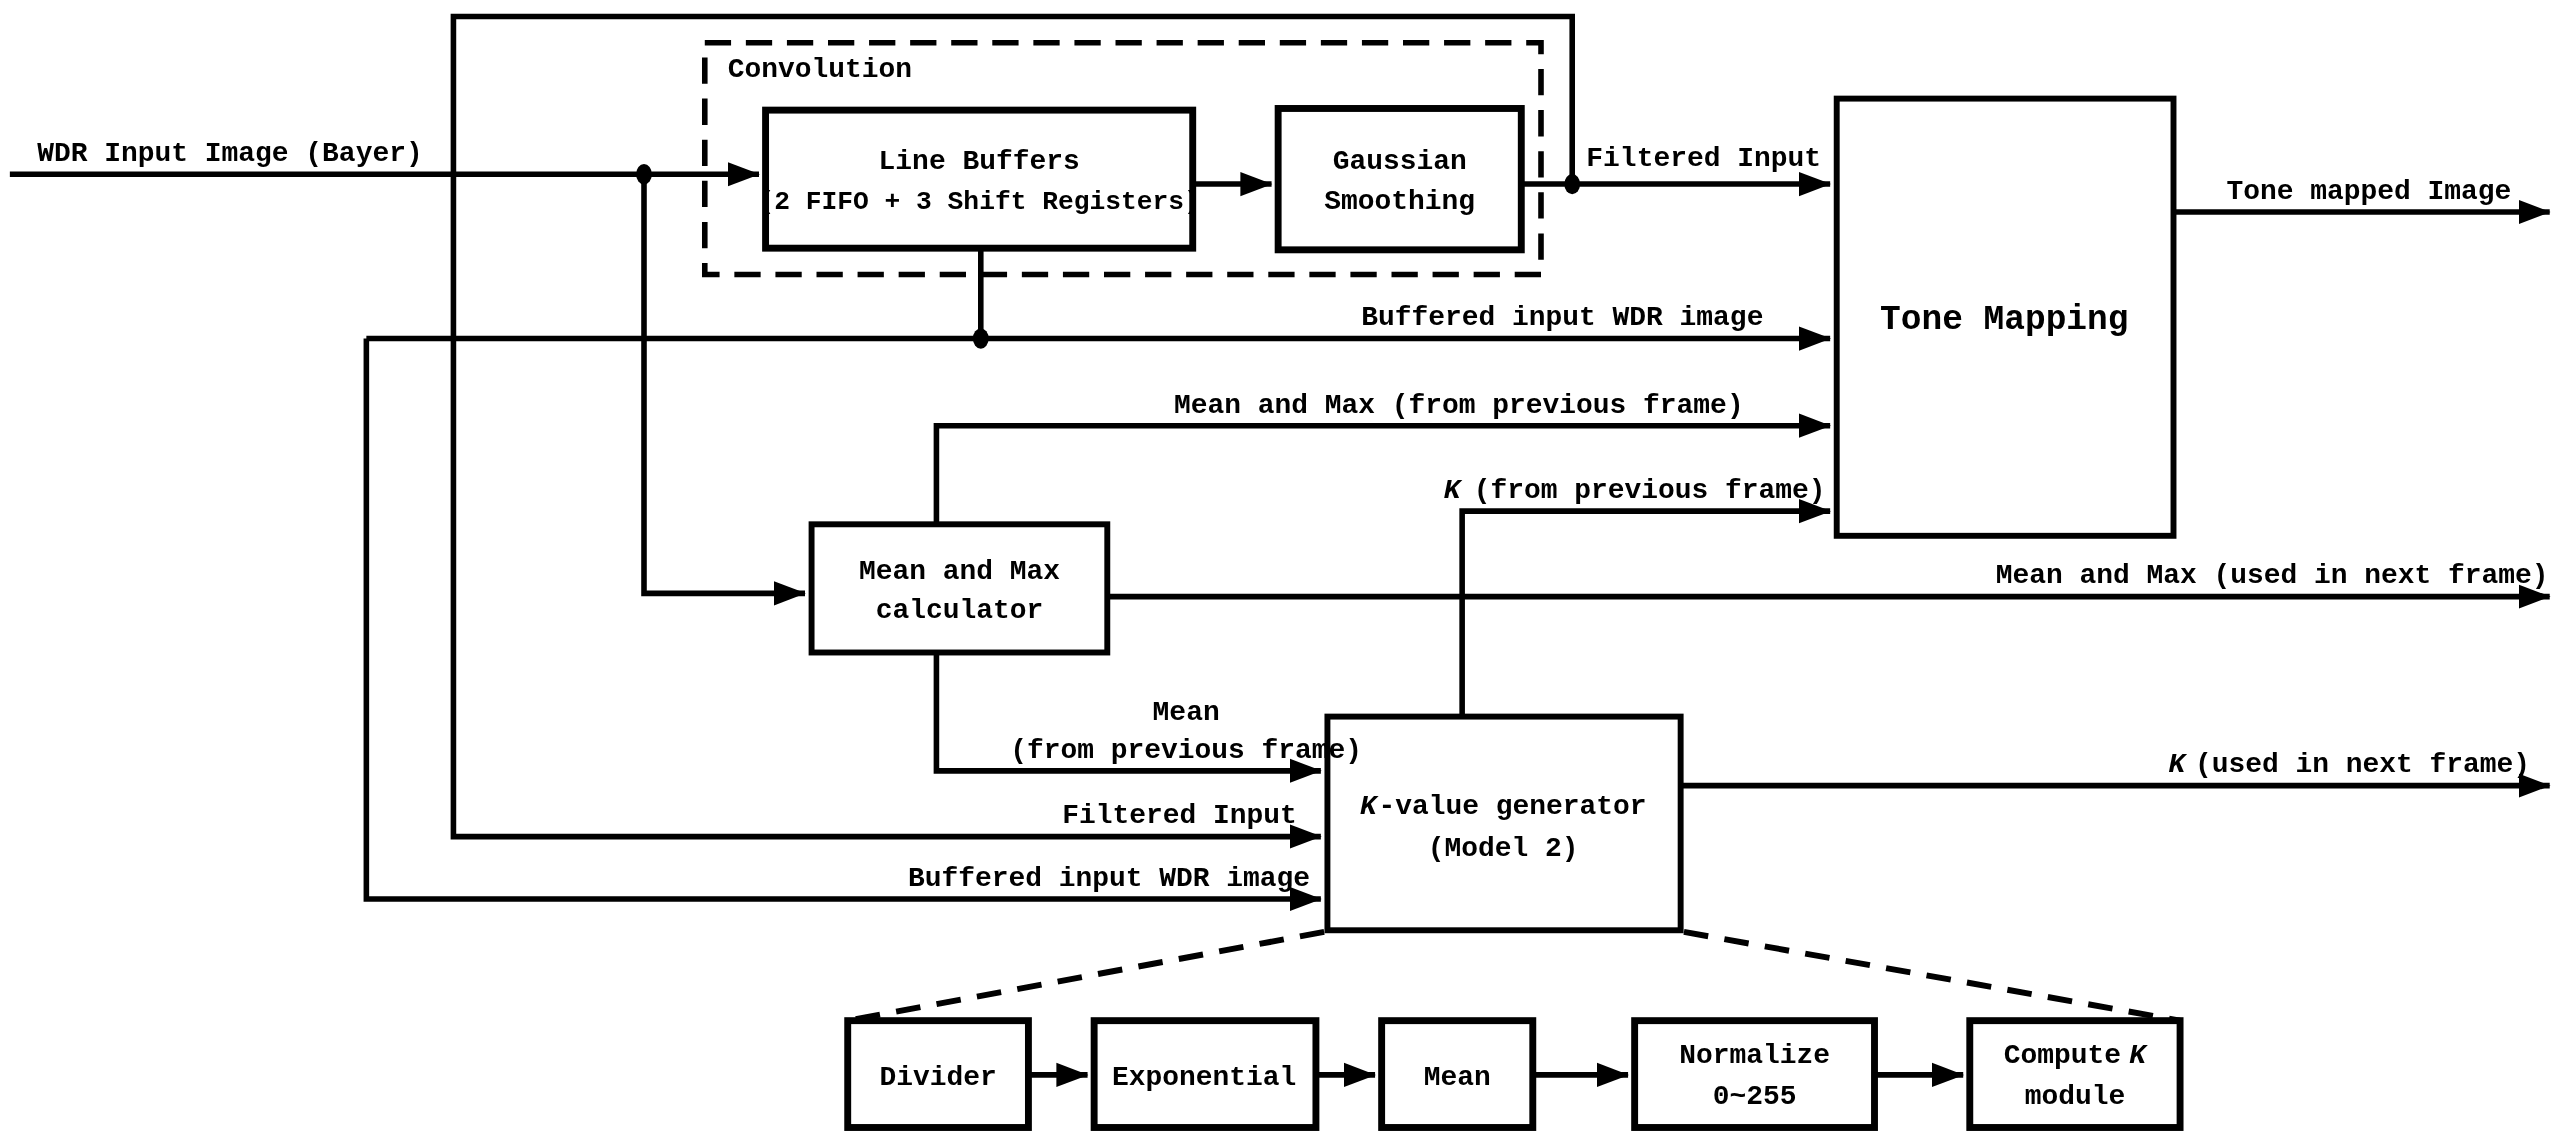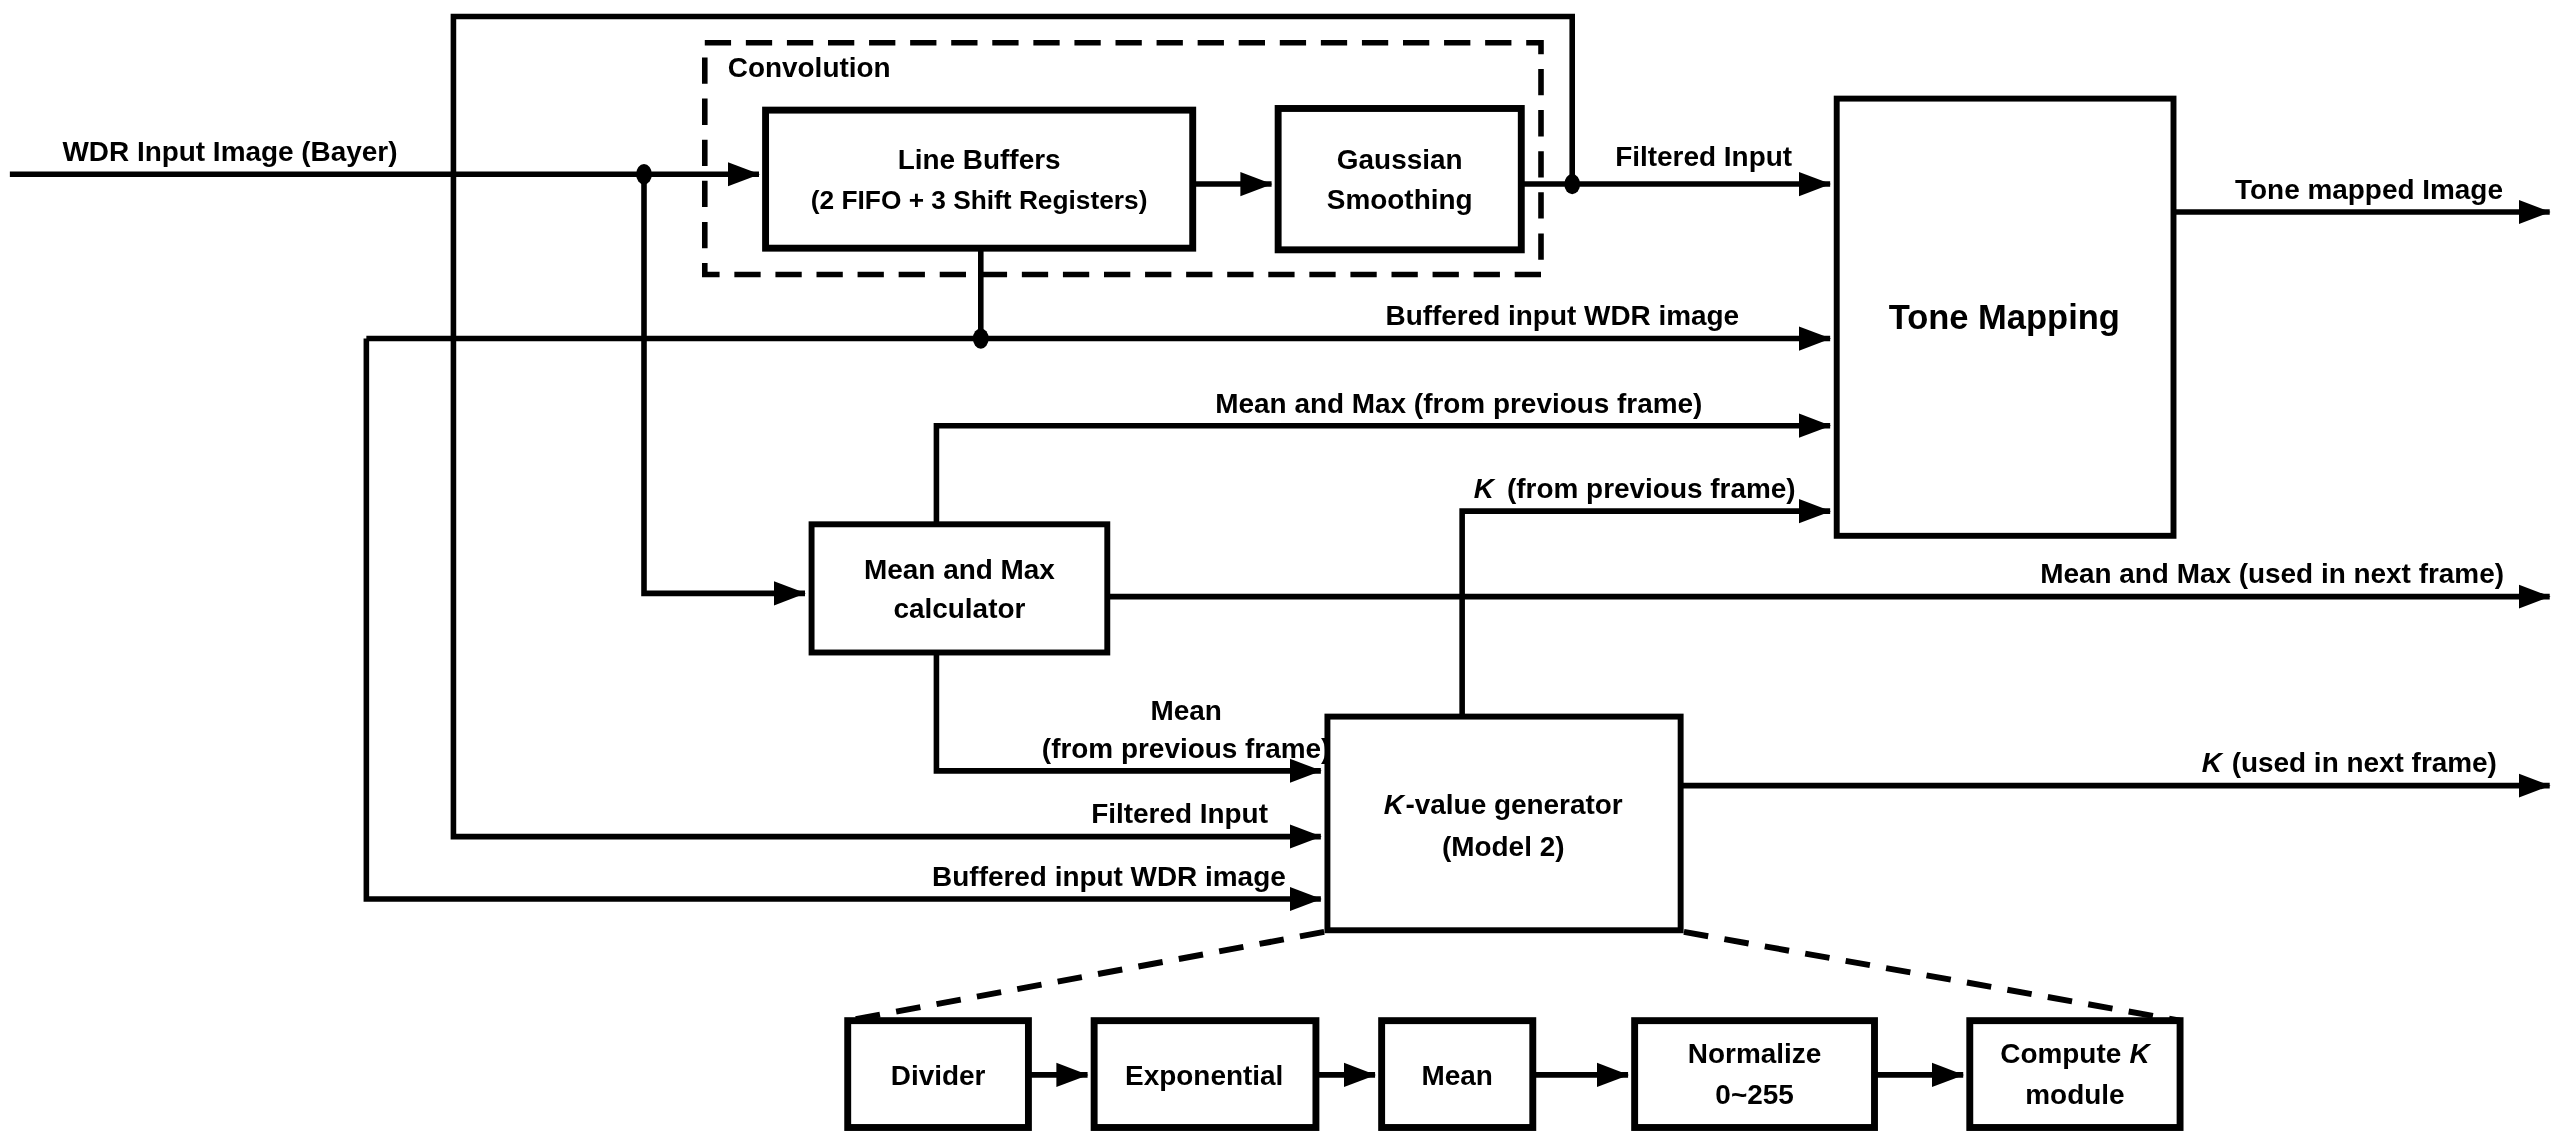--- a/index.html
+++ b/index.html
@@ -2,21 +2,21 @@
 <html style="font-size:10px"><head>
 <meta charset="utf-8">
 <style>
   html, body { margin: 0; padding: 0; }
   body {
     width: 2576px; height: 1139px;
     background: #ffffff;
     font-family: "Liberation Sans", sans-serif;
     overflow: hidden;
   }
-  #canvas { position: absolute; inset: 0; }
+  #canvas { position: absolute; inset: 0; font-family: Liberation Mono, monospace; }
   svg { display: block; width: 2576px; height: 1139px; }
   .wire   { stroke: #000; stroke-width: 3.4; fill: none; }
   .wire-a { stroke: #000; stroke-width: 3.4; fill: none; marker-end: url(#arrow); }
   .boxline { fill: #fff; stroke: #000; stroke-width: 3.6; }
   .boxthick { fill: #fff; stroke: #000; stroke-width: 4.2; }
   .dashedbox { fill: none; stroke: #000; stroke-width: 3.4; stroke-dasharray: 16 9; }
   .dashdiag { stroke: #000; stroke-width: 3.6; stroke-dasharray: 15 10; fill: none; }
   .dot { fill: #000; stroke: none; }
   .lbl { font-weight: 700; font-size: 17px; fill: #000; }
   .lbl-s { font-weight: 700; font-size: 16px; fill: #000; }

